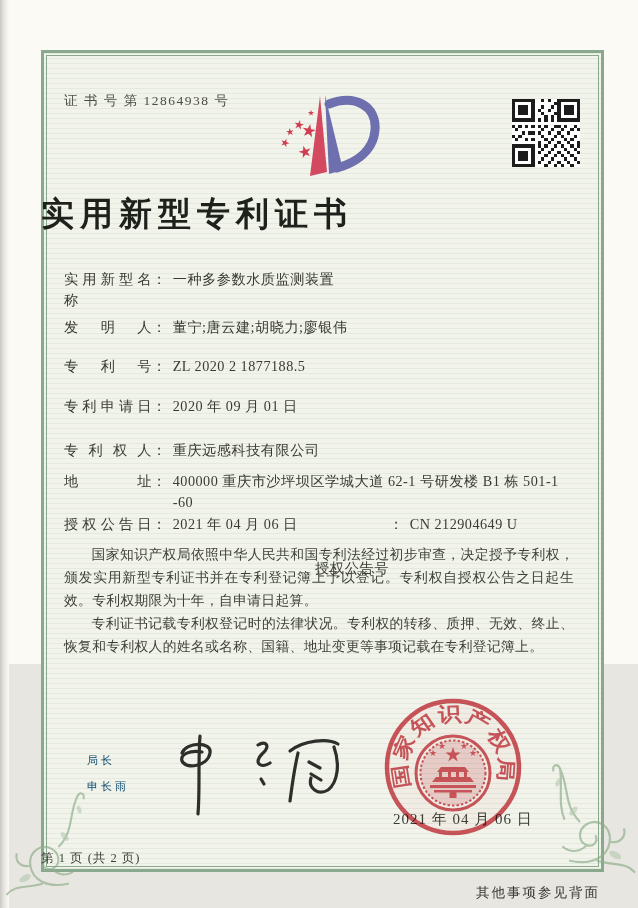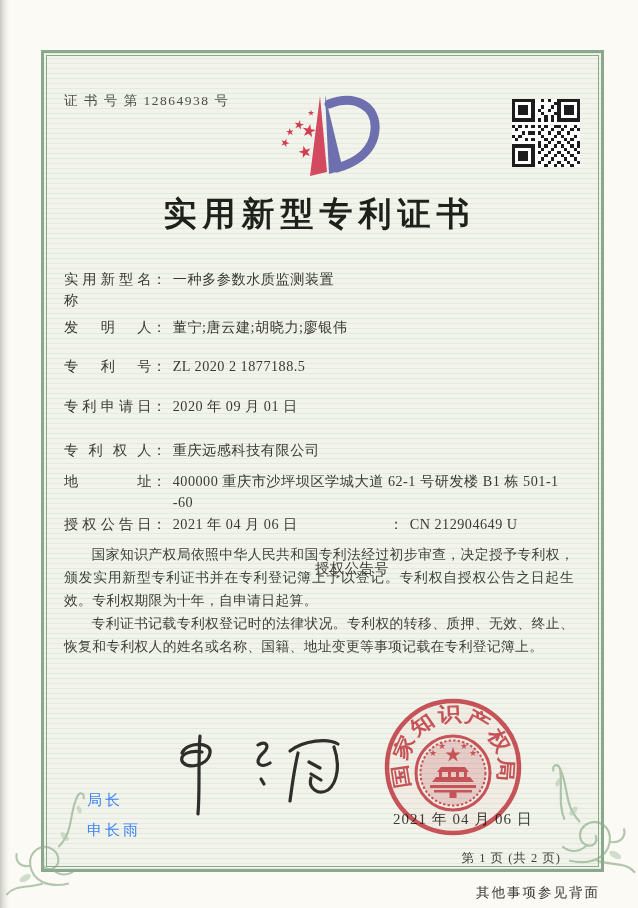--- a/index.html
+++ b/index.html
@@ -1,51 +1,51 @@
 <!DOCTYPE html>
 <html><head>
 <meta charset="utf-8">
 <style>
   html,body{margin:0;padding:0;}
   body{width:638px;height:908px;overflow:hidden;background:#e8e6e0;}
-  #page{position:relative;width:638px;height:908px;background:#fbfaf5;
+  #page{position:relative;width:638px;height:664px;background:#fbfaf5;
         font-family:"Liberation Serif","DejaVu Serif",serif;color:#33352f;}
   #paper-edge{position:absolute;left:0;top:0;width:9px;height:908px;
         background:linear-gradient(90deg,#c9c8c2 0,#e3e2dc 40%,#fbfaf5 100%);}
   
   #frame{position:absolute;left:41px;top:50px;width:557px;height:816px;
         border:3px solid #8aa88d;
         background:
           repeating-linear-gradient(180deg, rgba(150,180,150,0.16) 0px, rgba(150,180,150,0.16) 1px, rgba(0,0,0,0) 1px, rgba(0,0,0,0) 5px),
           #f2f4ec;}
   #frame::before{content:"";position:absolute;left:2px;top:2px;right:2px;bottom:2px;
         border:1px solid #8aa88d;pointer-events:none;}
   .abs{position:absolute;}
   #cert-no{left:64px;top:92px;font-size:13.5px;letter-spacing:1.5px;color:#4c4e46;}
-  #title{left:41px;top:192px;width:557px;text-align:center;font-size:33px;
+  #title{left:41px;top:192px;width:557px;font-size:33px;
         font-weight:bold;letter-spacing:6px;color:#1e201b;}
   
   .row{position:absolute;left:64px;font-size:14.2px;line-height:21px;letter-spacing:0.5px;color:#393b33;}
   .flabel{display:inline-block;width:88px;text-align:justify;text-align-last:justify;vertical-align:top;}
   .colon{display:inline-block;vertical-align:top;margin-right:6px;}
   .fvalue{display:inline-block;vertical-align:top;max-width:420px;}
   .pair2{position:absolute;left:251px;top:0;white-space:nowrap;}
   .pair2 .flabel{width:74px;margin-top:44px;}
   
   #paragraphs{left:64px;top:543px;width:510px;font-size:13.8px;line-height:23px;
         text-align:justify;color:#3e4039;letter-spacing:0.3px;}
   #paragraphs p{margin:0;text-indent:2em;}
   
-  #signer{left:87px;top:791px;font-size:15px;letter-spacing:3px;color:#3b82f6;}
+  #signer{left:87px;top:753px;font-size:11px;letter-spacing:3px;color:#0c4a6e;}
   #signer div{margin-bottom:11px;}
   
   #seal-date{left:393px;top:810px;font-size:15px;letter-spacing:1px;color:#3c3f38;z-index:1;}
   #seal{left:369px;top:681px;width:168px;height:168px;z-index:2;mix-blend-mode:multiply;opacity:0.92;}
   
-  #page-no{left:41px;top:850px;width:520px;text-align:right;font-size:12.5px;color:#3c3e37;letter-spacing:1px;}
+  #page-no{left:41px;top:850px;width:520px;text-align:left;font-size:12.5px;color:#3c3e37;letter-spacing:1px;}
   #footer-note{left:0;top:884px;width:600px;text-align:right;font-size:13.5px;color:#35372f;letter-spacing:2px;}
   #logo{left:249px;top:92px;width:138px;height:100px;}
   #qr{left:512px;top:99px;width:68px;height:68px;}
   .flourish{position:absolute;width:104px;height:130px;opacity:0.85;}
   #flourish-left{left:-4px;top:782px;}
   #flourish-right{left:536px;top:742px;transform:scaleX(-1);width:110px;height:160px;}
 </style>
 </head>
 <body>
 

